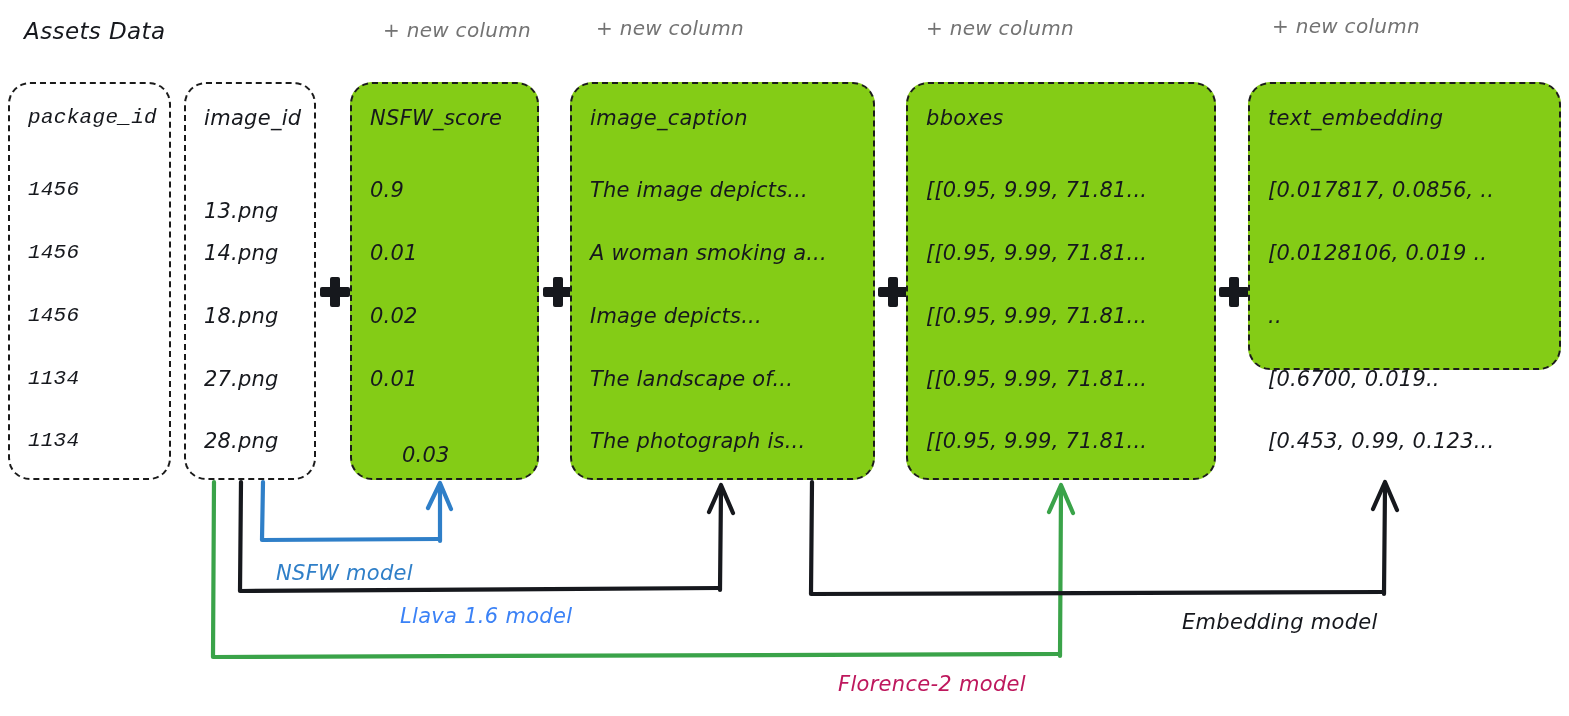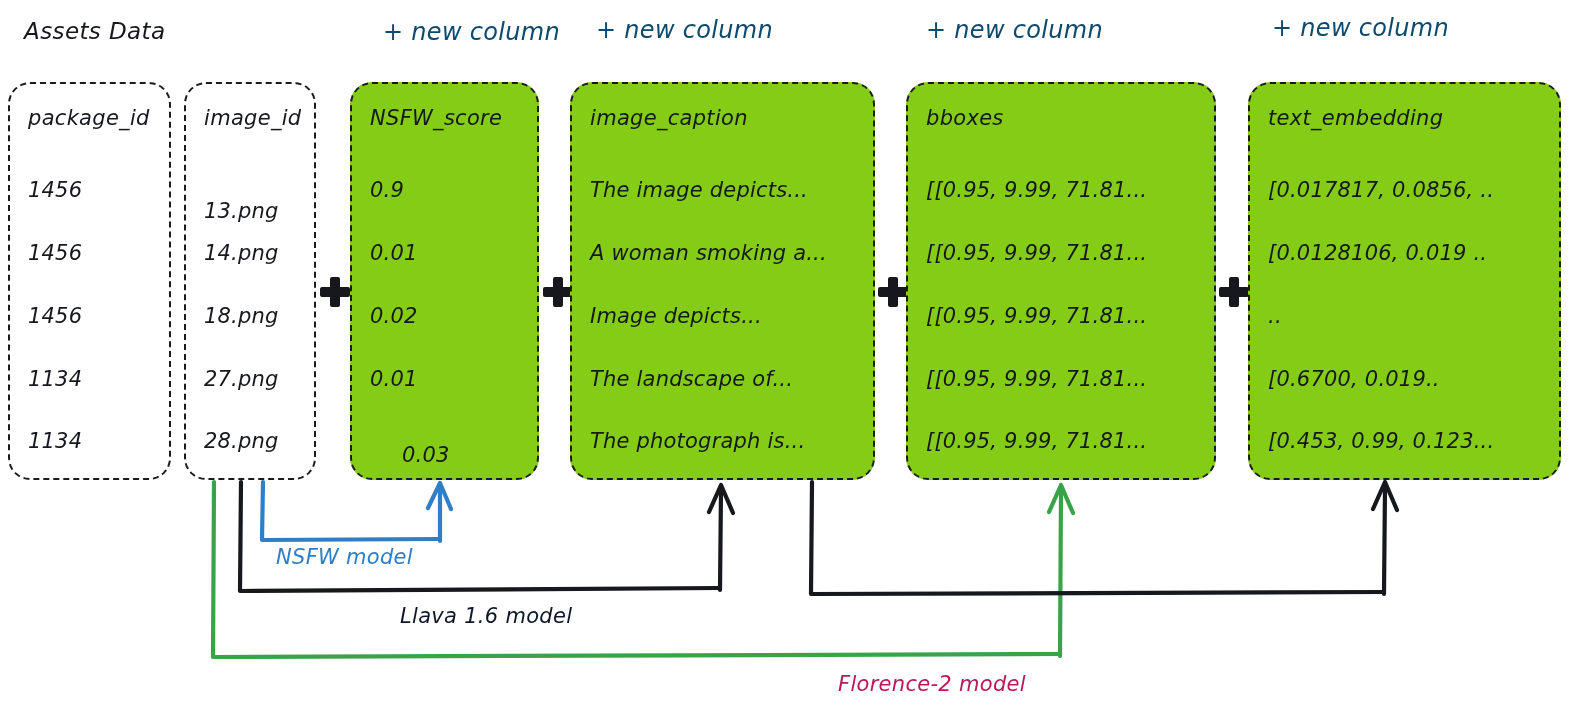--- a/index.html
+++ b/index.html
@@ -20,21 +20,21 @@
         font-style:italic;white-space:nowrap;letter-spacing:.2px;}
 
   
   .plus{position:absolute;width:30px;height:30px;}
   .plus::before,.plus::after{content:"";position:absolute;background:#16181d;
       border-radius:2px;}
   .plus::before{left:0;top:10px;width:30px;height:10px;}
   .plus::after{left:10px;top:0;width:10px;height:30px;}
 
   
-  .newcol{position:absolute;font-size:24px;color:#0c4a6e;
+  .newcol{position:absolute;font-size:20px;color:#737373;
           font-style:italic;white-space:nowrap;letter-spacing:.3px;}
   .title{position:absolute;font-size:23px;color:#16181d;
          font-style:italic;white-space:nowrap;letter-spacing:.4px;}
 
   
   .mlabel{position:absolute;font-size:21px;font-style:italic;
           white-space:nowrap;letter-spacing:.3px;}
 
   svg.wires{position:absolute;left:0;top:0;width:1569px;height:716px;
             overflow:visible;pointer-events:none;}
@@ -44,21 +44,21 @@
 
 <div class="stage">
 
   <div class="title" style="left:24px;top:18px;">Assets Data</div>
 
   <div class="newcol" style="left:383px;top:18px;">+ new column</div>
   <div class="newcol" style="left:596px;top:16px;">+ new column</div>
   <div class="newcol" style="left:926px;top:16px;">+ new column</div>
   <div class="newcol" style="left:1272px;top:14px;">+ new column</div>
 
-  <div class="col plain" style="left:8px;top:82px;width:163px;height:398px;">
+  <div class="col plain" style="left:8px;top:82px;width:163px;height:398px;font-family:Liberation Mono, monospace;">
     <div class="col-head">package_id</div>
     <div class="cell" style="top:94px;">1456</div>
     <div class="cell" style="top:157px;">1456</div>
     <div class="cell" style="top:220px;">1456</div>
     <div class="cell" style="top:283px;">1134</div>
     <div class="cell" style="top:345px;">1134</div>
   </div>
 
   <div class="col plain" style="left:184px;top:82px;width:132px;height:398px;">
     <div class="col-head">image_id</div>
@@ -97,21 +97,21 @@
     <div class="col-head">bboxes</div>
     <div class="cell" style="top:94px;">[[0.95, 9.99, 71.81...</div>
     <div class="cell" style="top:157px;">[[0.95, 9.99, 71.81...</div>
     <div class="cell" style="top:220px;">[[0.95, 9.99, 71.81...</div>
     <div class="cell" style="top:283px;">[[0.95, 9.99, 71.81...</div>
     <div class="cell" style="top:345px;">[[0.95, 9.99, 71.81...</div>
   </div>
 
   <div class="plus" style="left:1219px;top:277px;"></div>
 
-  <div class="col filled" style="left:1248px;top:82px;width:313px;height:398px;">
+  <div class="col filled" style="left:1248px;top:82px;width:313px;height:288px;">
     <div class="col-head">text_embedding</div>
     <div class="cell" style="top:94px;">[0.017817, 0.0856, ..</div>
     <div class="cell" style="top:157px;">[0.0128106, 0.019 ..</div>
     <div class="cell" style="top:220px;">..</div>
     <div class="cell" style="top:283px;">[0.6700, 0.019..</div>
     <div class="cell" style="top:345px;">[0.453, 0.99, 0.123...</div>
   </div>
 
   <svg class="wires" viewBox="0 0 1569 716">
 
@@ -133,20 +133,21 @@
       <path d="M1049,512 L1061,485 L1073,513" fill="none" stroke="#3aa349" stroke-width="4.2" stroke-linecap="round" stroke-linejoin="round"></path>
     </g>
 
     <g>
       <path d="M812,482 L811,594 L1384,592" fill="none" stroke="#16181d" stroke-width="4.2" stroke-linecap="round" stroke-linejoin="round"></path>
       <path d="M1384,594 L1385,487" fill="none" stroke="#16181d" stroke-width="4.2" stroke-linecap="round"></path>
       <path d="M1373,509 L1385,482 L1397,510" fill="none" stroke="#16181d" stroke-width="4.2" stroke-linecap="round" stroke-linejoin="round"></path>
     </g>
   </svg>
 
-  <div class="mlabel" style="left:276px;top:545px;color:#2f7fc8;">NSFW model</div>
+  <div class="mlabel" style="left:276px;top:561px;color:#2f7fc8;">NSFW model</div>
 
-  <div class="mlabel" style="left:400px;top:604px;color:#0f172a;">Llava 1.6 model</div>
+  <div class="mlabel" style="left:400px;top:604px;color:#3b82f6;">Llava 1.6 model</div>
 
   <div class="mlabel" style="left:838px;top:672px;color:#be185d;">Florence-2 model</div>
 
+  <div class="mlabel" style="left:1182px;top:610px;color:#16181d;">Embedding model</div>
 
 </div>
 
 </body></html>

